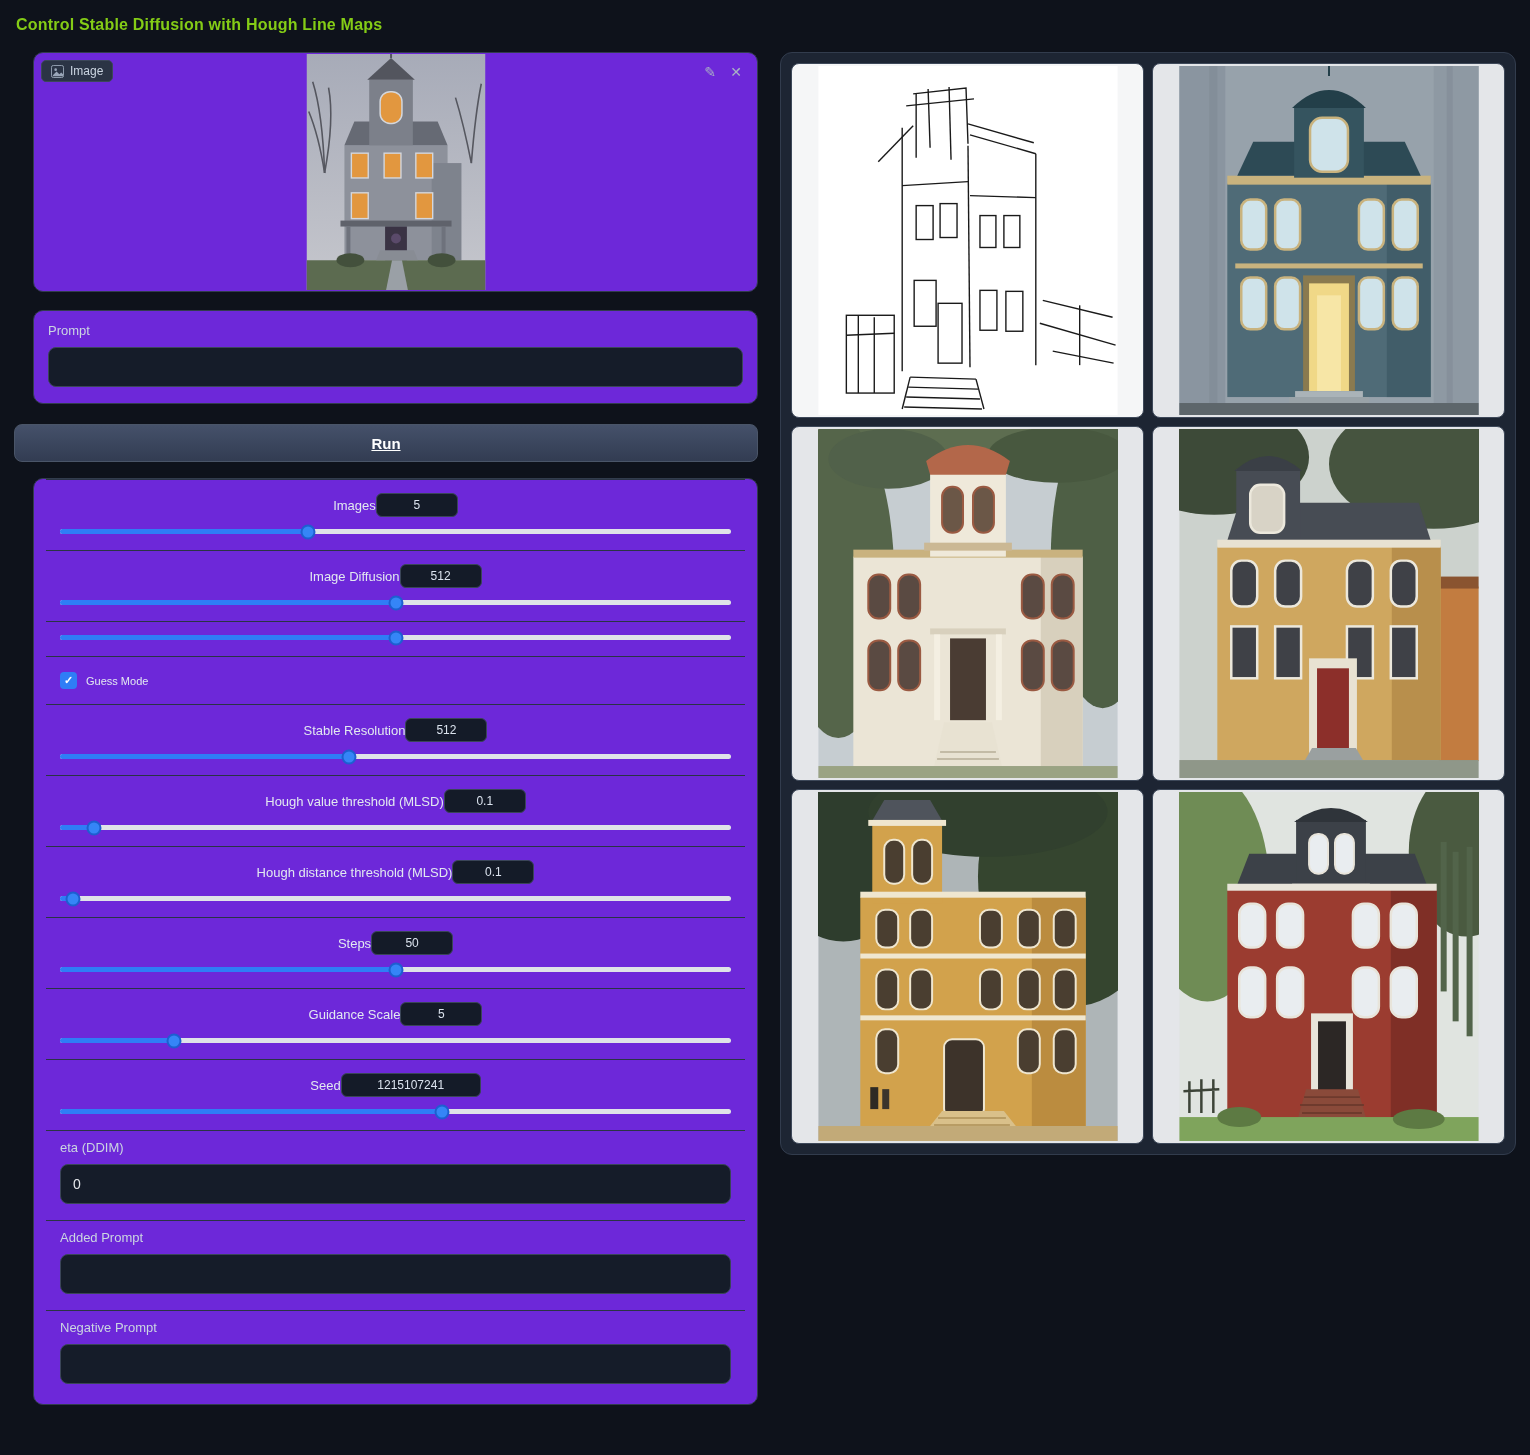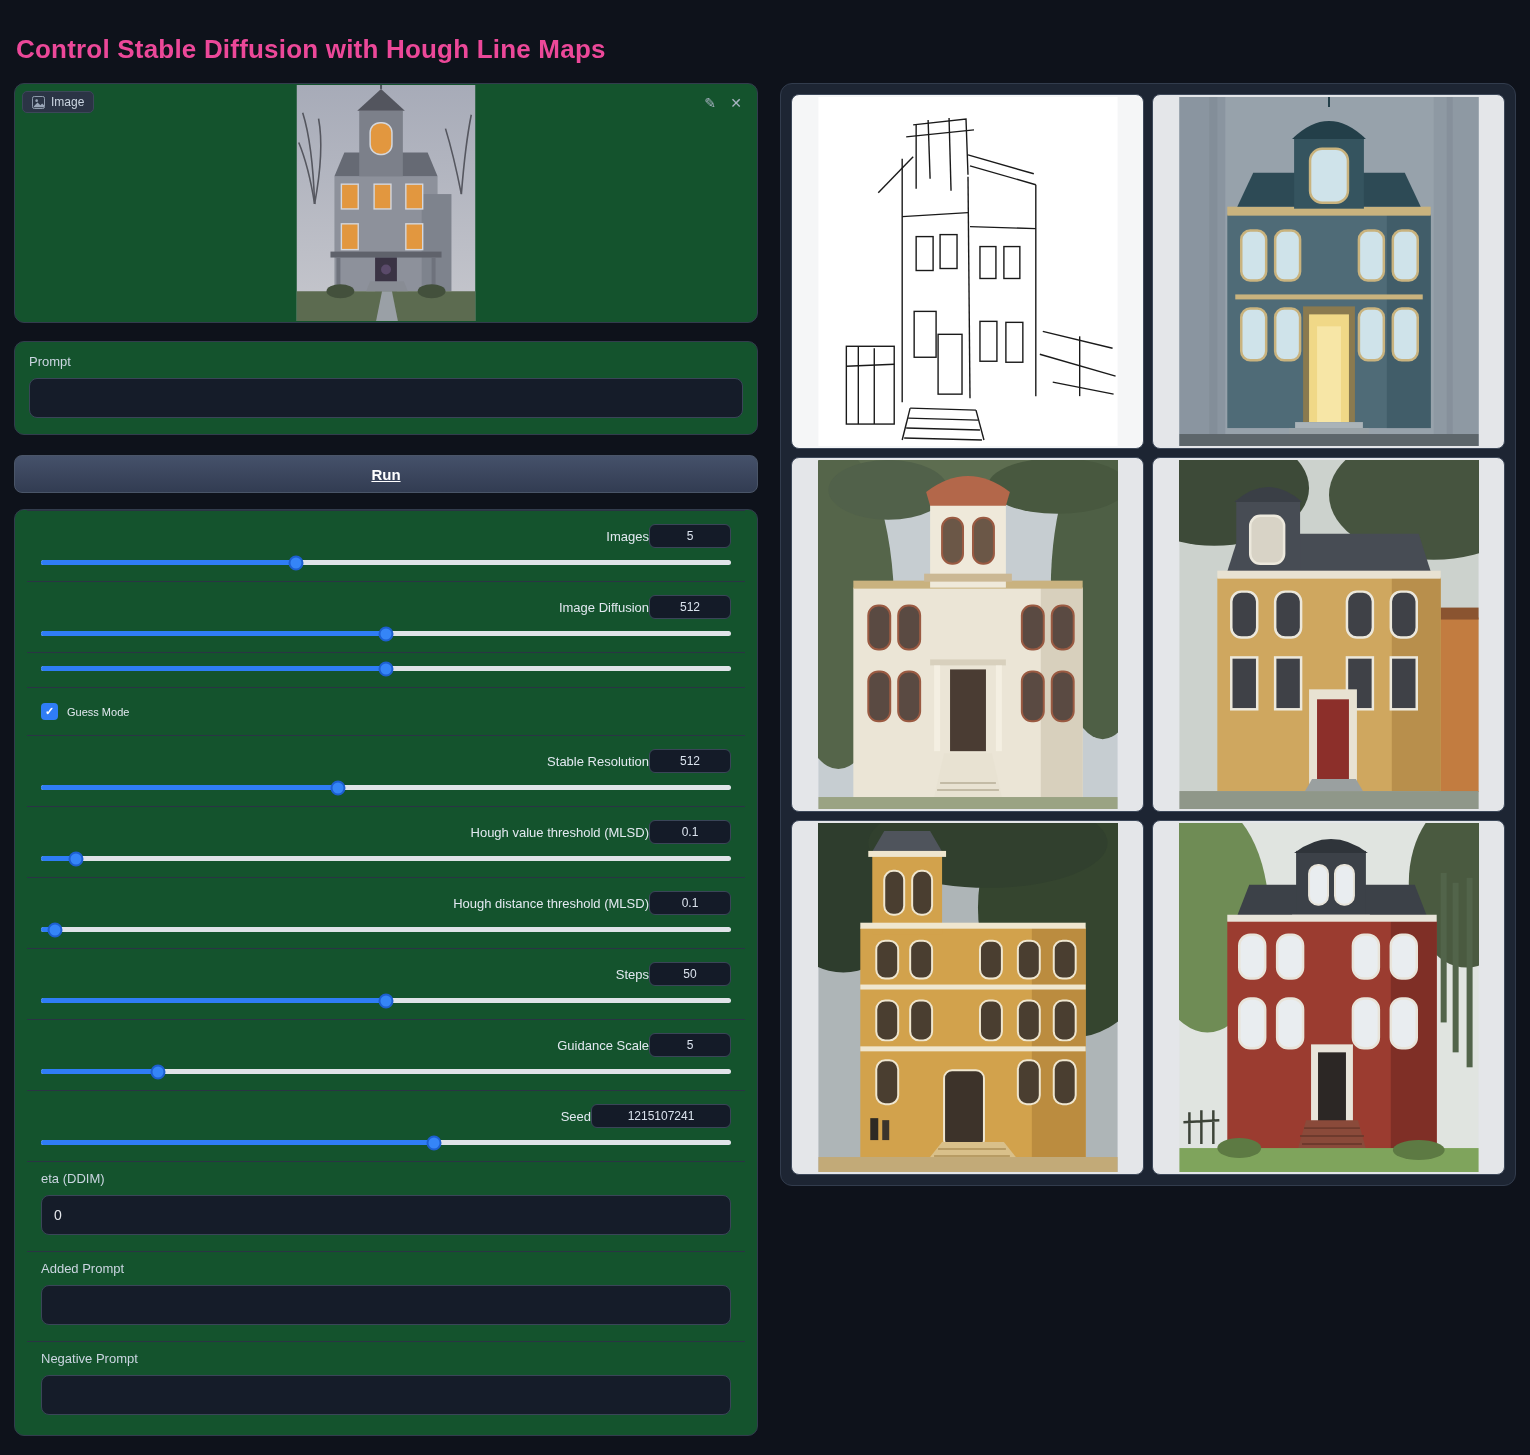--- a/index.html
+++ b/index.html
@@ -3,27 +3,27 @@
 <meta charset="utf-8">
 <style>
   * { box-sizing: border-box; margin: 0; padding: 0; }
   html,body { width: 1530px; height: 1455px; overflow: hidden; }
   body {
     background: #0e121b;
     color: #e5e7eb;
     font-family: "Liberation Sans", sans-serif;
   }
   .page { padding: 14px; }
-  h1.title { font-size: 26px; font-weight: 700; color: #ec4899; margin: 20px 0 18px 2px; letter-spacing: .2px; }
+  h1.title { font-size: 16px; font-weight: 700; color: #84cc16; margin: 2px 0 18px 2px; letter-spacing: .2px; }
   .layout { display: flex; gap: 22px; align-items: flex-start; }
   .left { flex: 0 0 744px; width: 744px; }
   .right { flex: 1; }
 
   
-  .block { background: #14532d; border: 1px solid #323c4d; border-radius: 10px; }
+  .block { background: #6d28d9; border: 1px solid #323c4d; border-radius: 10px; margin-left: 19px; }
 
   
   .image-block { position: relative; height: 240px; display: flex; align-items: center; justify-content: center; margin-bottom: 18px; }
   .img-badge { position: absolute; top: 7px; left: 7px; display: flex; align-items: center; gap: 6px;
     background: #2b3445; border: 1px solid #3c4759; border-radius: 5px; padding: 3px 9px; font-size: 12px; color: #cbd5e1; }
   .img-tools { position: absolute; top: 8px; right: 10px; display: flex; gap: 4px; }
   .tool-btn { background: transparent; border: none; color: #aab4c4; font-size: 14px; width: 22px; height: 22px;
     cursor: pointer; border-radius: 4px; line-height: 22px; font-family: inherit; }
 
   
@@ -38,21 +38,21 @@
     font-size: 15px; cursor: pointer; margin-bottom: 16px; font-family: inherit; text-decoration: underline; }
 
   
   .advanced { padding-bottom: 4px; }
   .acc-header { display: flex; justify-content: space-between; align-items: center; padding: 13px 16px;
     font-size: 15px; color: #f1f5f9; cursor: pointer; }
   .acc-arrow { font-size: 11px; color: #cbd5e1; }
   .acc-body { padding: 0 12px; }
 
   .s-row { padding: 13px 14px 16px; border-top: 1px solid #2a3444; }
-  .s-head { display: flex; justify-content: flex-end; align-items: center; margin-bottom: 12px; }
+  .s-head { display: flex; justify-content: center; align-items: center; margin-bottom: 12px; }
   .s-label { font-size: 13px; color: #e2e8f0; }
   .s-value { width: 82px; height: 24px; background: #141b28; border: 1px solid #3a4558; border-radius: 6px;
     color: #dbe3ee; font-size: 12px; text-align: center; font-family: inherit; }
   .s-value.wide { width: 140px; }
   .s-track { position: relative; height: 5px; background: #dfe3e8; border-radius: 3px; cursor: pointer; }
   .s-fill { position: absolute; left: 0; top: 0; height: 100%; background: #2f7df6; border-radius: 3px; }
   .s-handle { position: absolute; top: 50%; width: 15px; height: 15px; background: #3585f7;
     border: 2px solid #1d5fd0; border-radius: 50%; transform: translate(-50%, -50%); }
 
   .cb-row { display: flex; align-items: center; gap: 9px; padding: 15px 14px; border-top: 1px solid #2a3444; cursor: pointer; }

